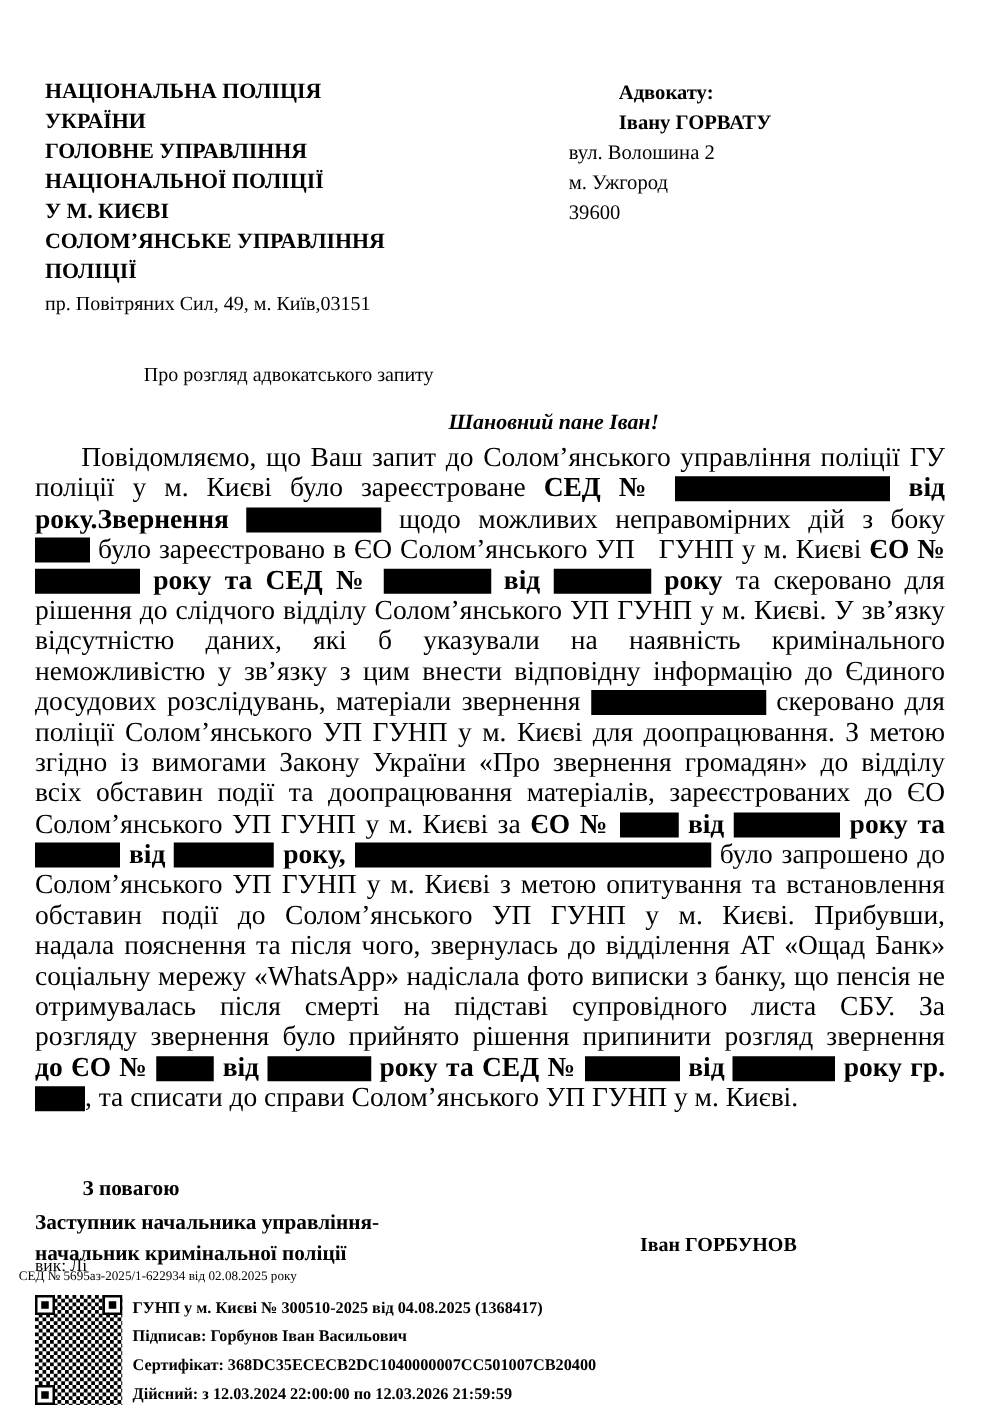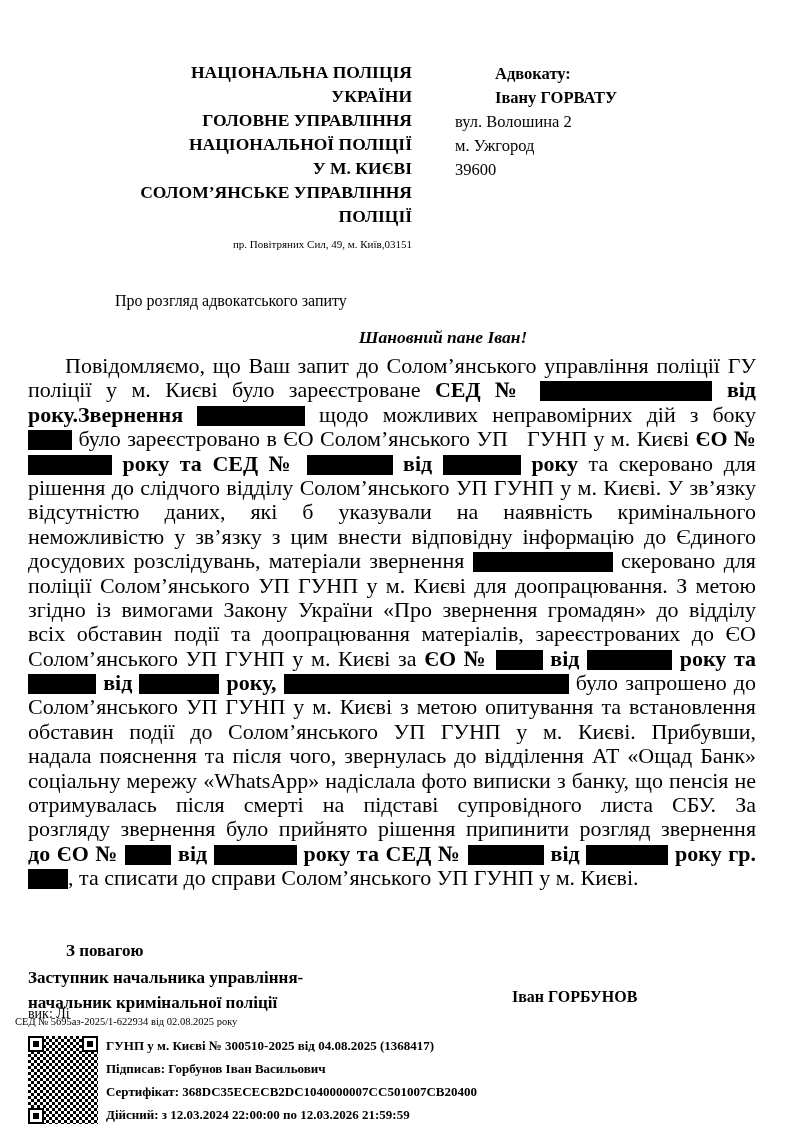--- a/index.html
+++ b/index.html
@@ -2,24 +2,24 @@
 <html lang="uk"><head>
 <meta charset="utf-8">
 <style>
   html,body{margin:0;padding:0;background:#fff;}
   .page{
     position:relative;width:800px;height:1131px;background:#ffffff;
     font-family:"Liberation Serif","DejaVu Serif",serif;color:#000;overflow:hidden;
   }
   
   .org{
-    position:absolute;left:36px;top:60px;width:376px;text-align:right;
+    position:absolute;left:36px;top:60px;width:376px;text-align:left;
     font-weight:bold;font-size:17.5px;line-height:24px;
   }
-  .org-address{font-weight:normal;font-size:11px;margin-top:4px;}
+  .org-address{font-weight:normal;font-size:16px;margin-top:4px;}
   .recipient{position:absolute;left:455px;top:62px;font-size:16.5px;line-height:24px;}
   .recipient .bold{font-weight:bold;margin-left:40px;}
   
   .subject{position:absolute;left:115px;top:292px;font-size:16px;}
   .salutation{
     position:absolute;left:0;right:0;top:327px;text-align:center;
     font-weight:bold;font-style:italic;font-size:17.5px;transform:translateX(43px);
   }
   
   .body-text{position:absolute;left:28px;top:354px;width:728px;font-size:22px;}

